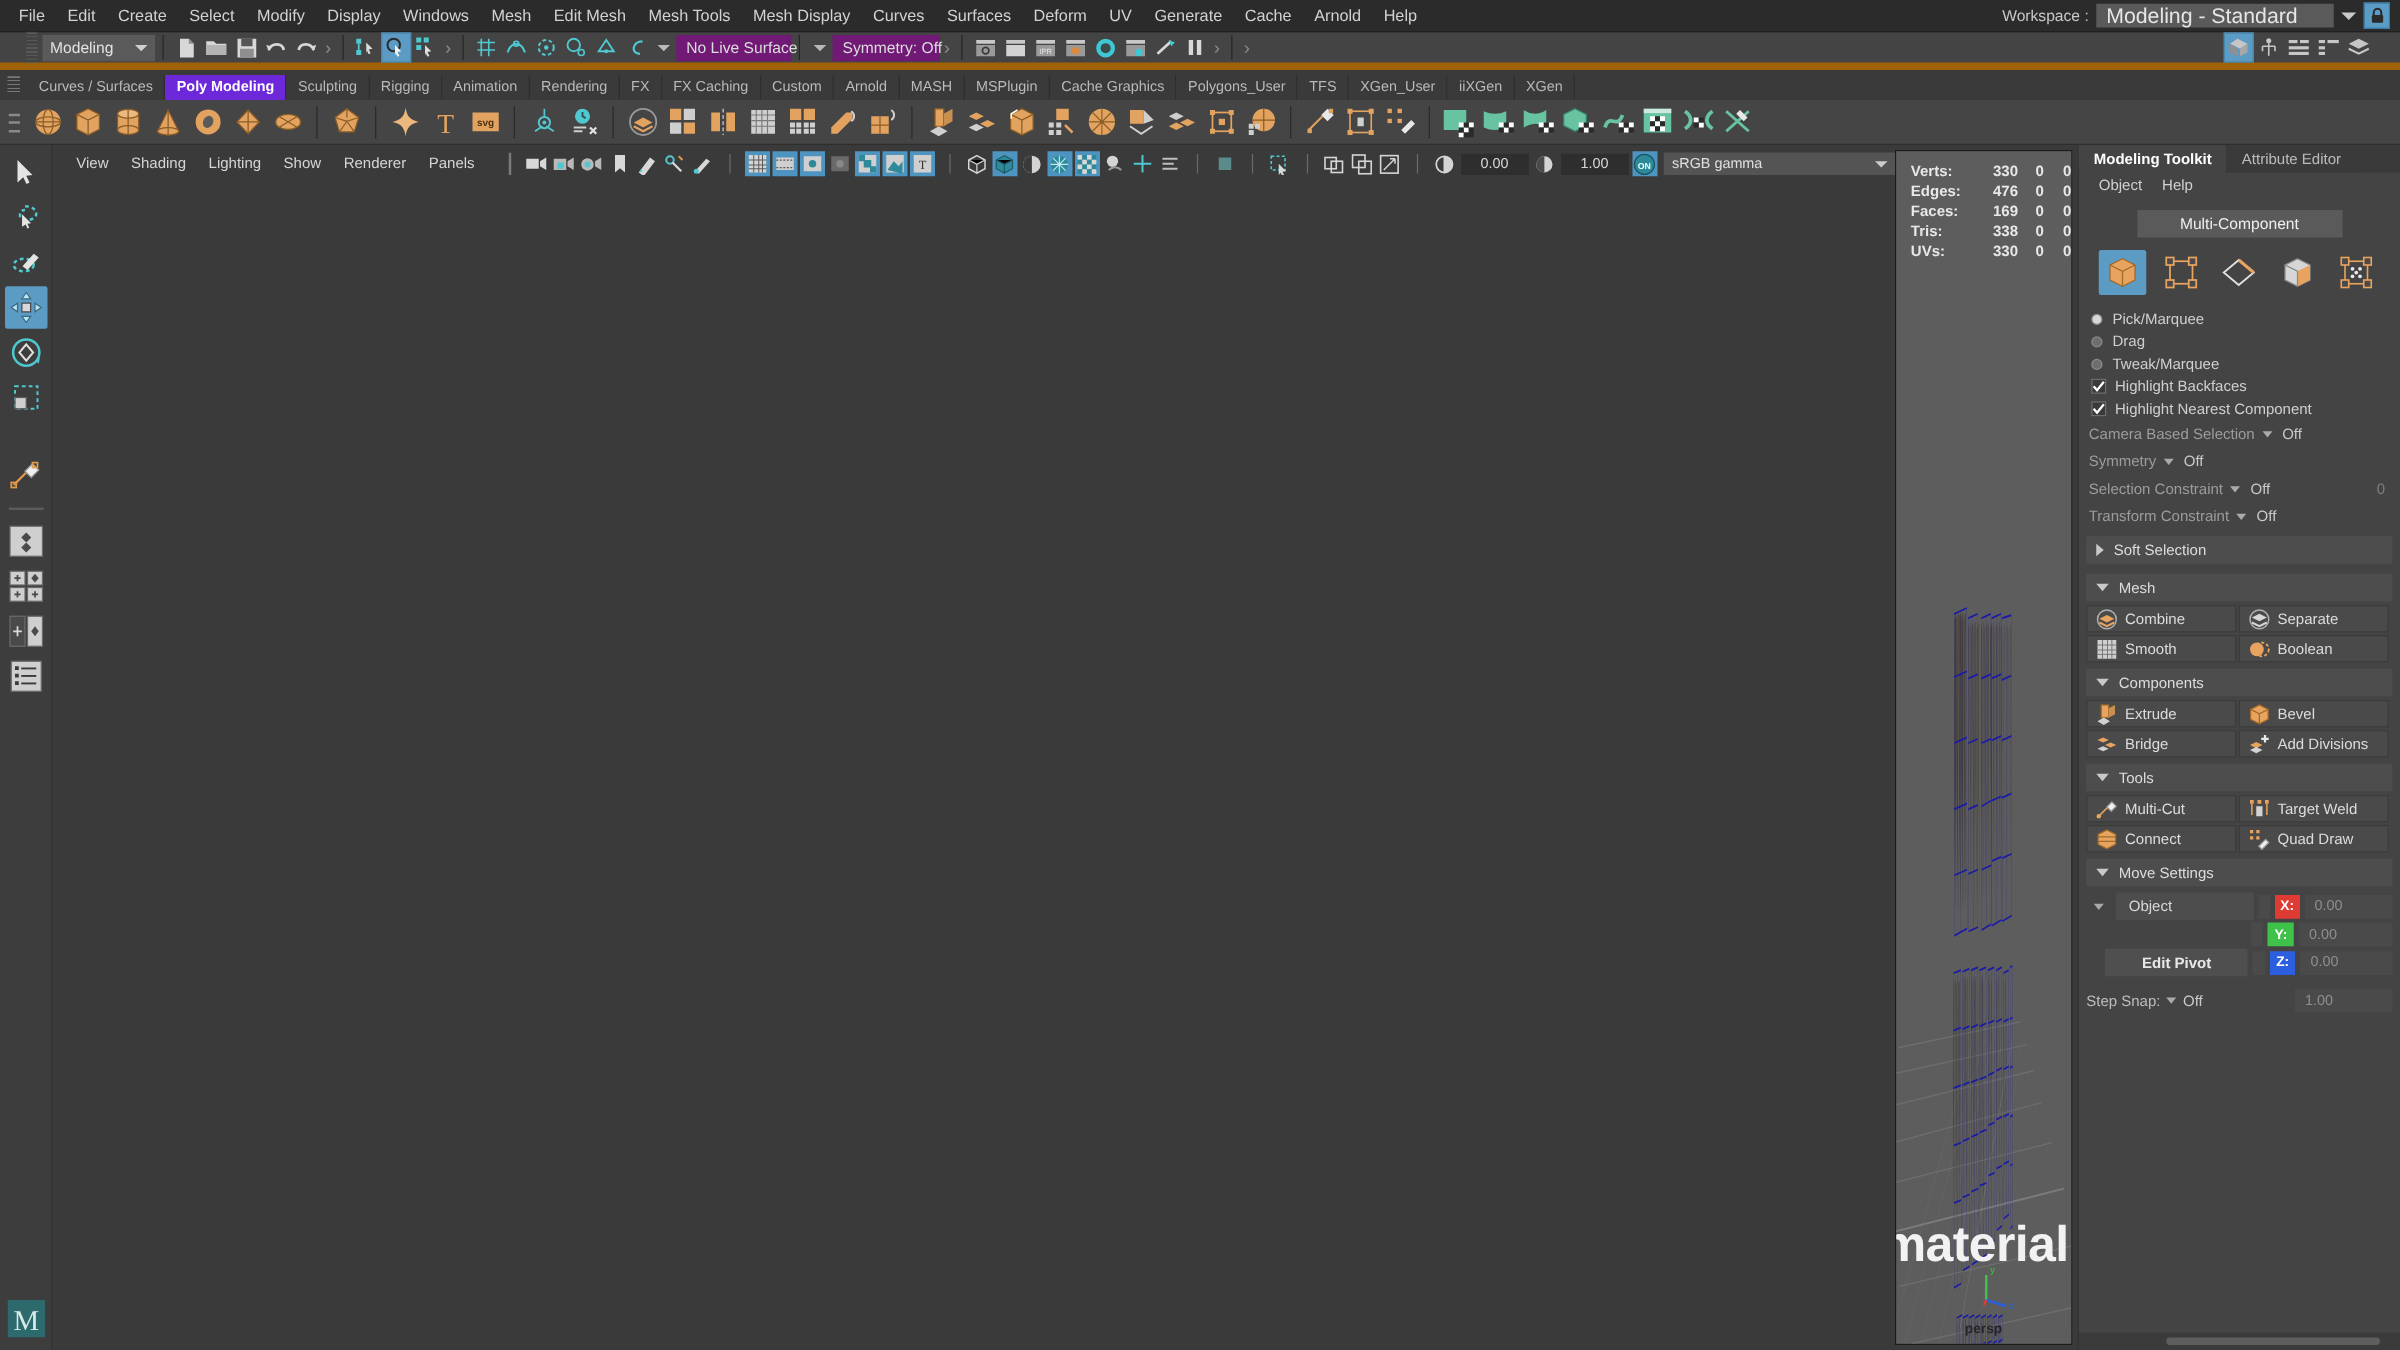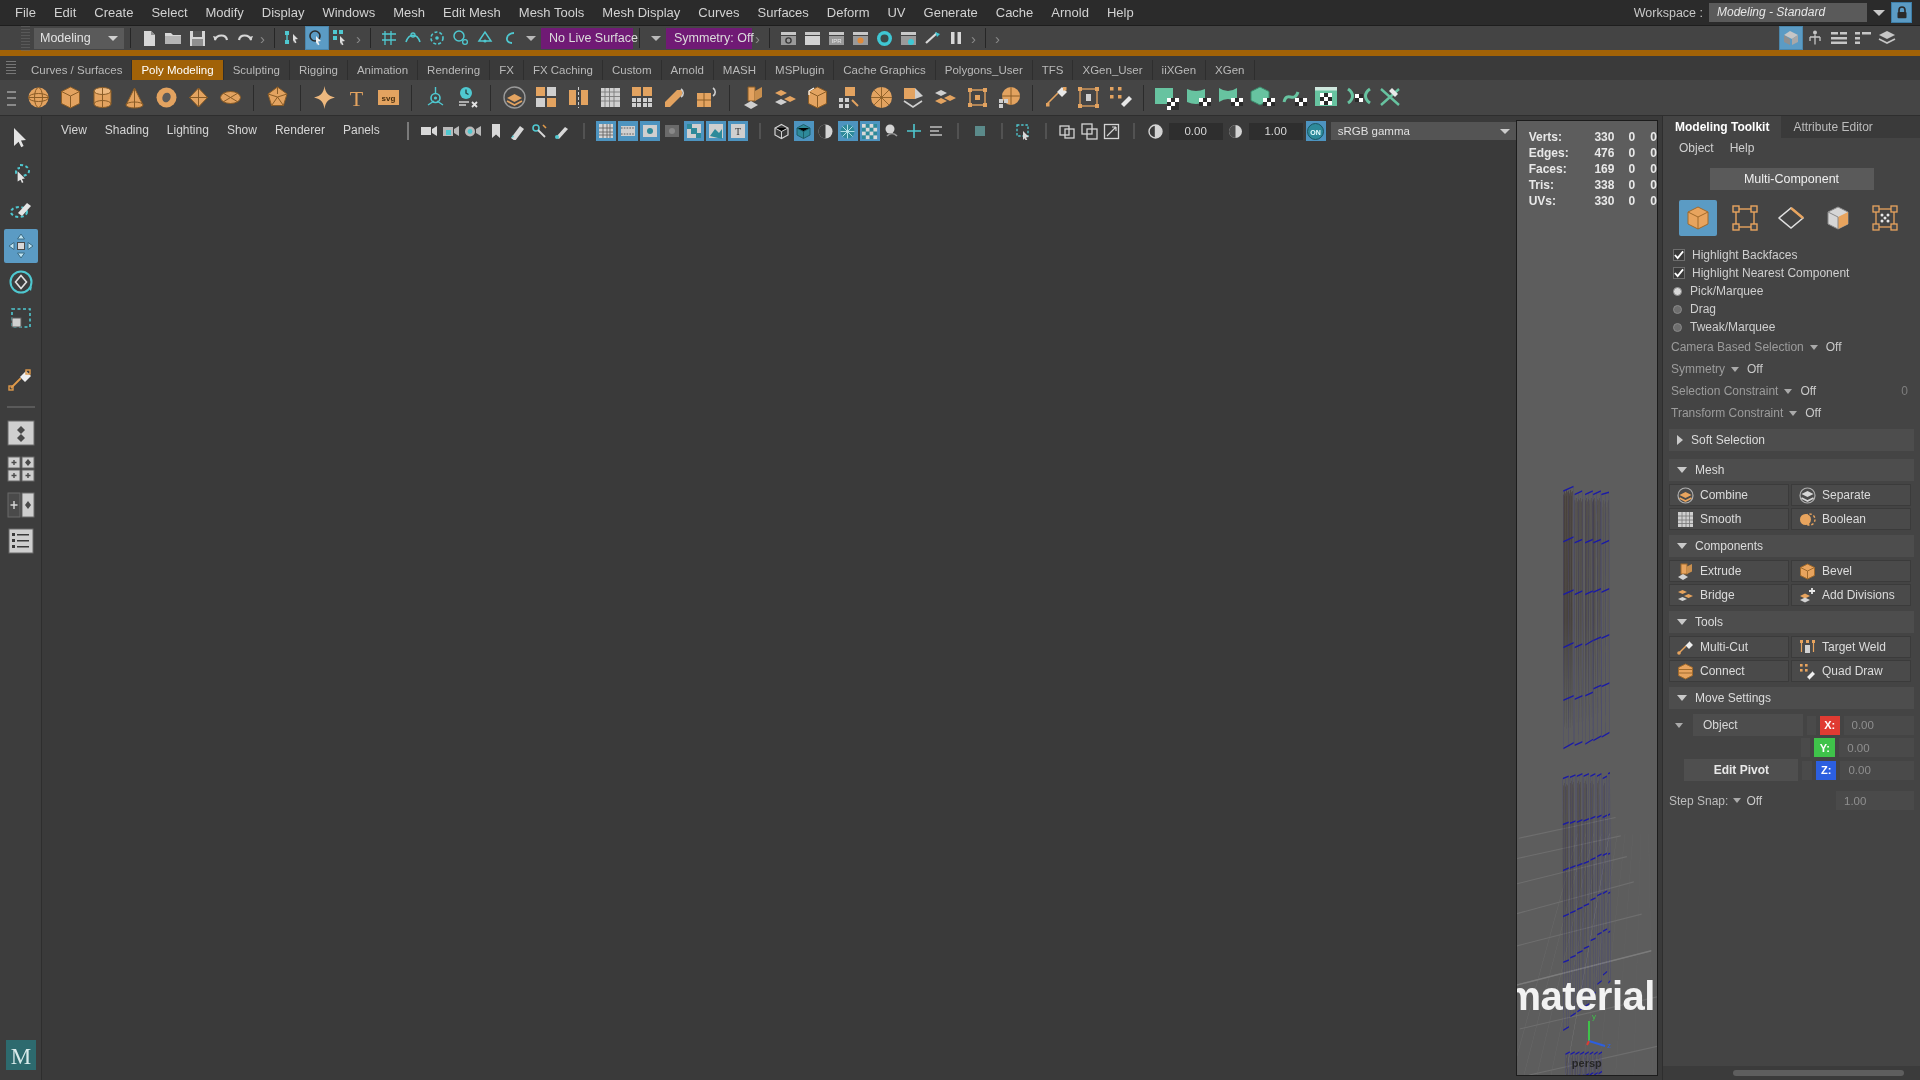--- a/index.html
+++ b/index.html
@@ -13,22 +13,22 @@
   .gripper { width:9px; height:26px; margin-right:4px;
     background-image:repeating-linear-gradient(0deg,#6a6a6a 0 1px,transparent 1px 3px);
     background-size:2px 100%; background-repeat:repeat-x; opacity:.55; }
 
   
   #menubar { height:26px; background:#2b2b2b; display:flex; align-items:center;
     padding-left:6px; border-bottom:1px solid #1e1e1e; }
   #menubar .mi { font-size:13px; color:#d2d2d2; padding:3px 9px; white-space:nowrap; }
   #ws-area { margin-left:auto; display:flex; align-items:center; padding-right:8px; gap:6px; }
   #ws-area .lbl { font-size:12.5px; color:#c8c8c8; }
-  .wsbox { background:#5a5a5a; color:#e6e6e6; font-size:12px; padding:2px 8px;
-    width:158px; height:19px; line-height:15px;font-style:italic; }
+  .wsbox { background:#5a5a5a; color:#e6e6e6; font-size:17px; padding:2px 8px;
+    width:190px; height:19px; line-height:15px; }
   .wsarrow { width:0;height:0;border-left:6px solid transparent;border-right:6px solid transparent;
     border-top:6px solid #c9c9c9; }
   .lockbtn { width:21px;height:21px;background:#5b9bc4;border:1px solid #3d7ea8;
     display:flex;align-items:center;justify-content:center; }
 
   
   #statusline { height:30px; background:#444; display:flex; align-items:center;
     padding:0 21px; border-bottom:6px solid #a16207; }
   .modeSel { width:90px;height:21px;background:#5a5a5a;color:#e3e3e3;font-size:12.5px;
     display:flex;align-items:center;padding-left:6px;position:relative; }
@@ -43,21 +43,21 @@
     border-right:5px solid transparent;border-top:5px solid #b9b9b9;margin:0 5px; }
   .chev { color:#8a8a8a; font-size:15px; margin:0 3px; }
 
   
   #shelftabs { height:24px; background:#3a3a3a; display:flex; align-items:flex-end;
     padding-left:22px; position:relative; }
   #shelftabs .tabdots { position:absolute; left:6px; top:5px; width:10px; height:13px;
     background-image:repeating-linear-gradient(0deg,#777 0 1px,transparent 1px 3px);}
   .stab { font-size:11.5px; color:#b9b9b9; padding:4px 9px 4px; background:#3a3a3a;
     border-right:1px solid #2e2e2e; white-space:nowrap; }
-  .stab.active { background:#a16207; color:#fff; font-weight:normal; }
+  .stab.active { background:#6d28d9; color:#fff; font-weight:bold; }
 
   
   #shelf { height:36px; background:#454545; display:flex; align-items:center;
     padding-left:22px; position:relative; border-bottom:1px solid #2e2e2e;}
   #shelf .dots { position:absolute;left:5px;top:6px;width:12px;height:24px;
     display:flex;flex-direction:column;justify-content:space-evenly;align-items:center;}
   #shelf .dots i { display:block;width:9px;height:2px;background:#8a8a8a;}
   .sicon { width:28px;height:28px;margin:0 2px;display:flex;align-items:center;
     justify-content:center; }
   .sicon svg { display:block; }
@@ -1598,50 +1598,50 @@
               <circle cx="11" cy="11" r="1.5"></circle>
               <circle cx="17" cy="11" r="1.5"></circle>
               <circle cx="14" cy="14" r="1.5"></circle>
               <circle cx="11" cy="17" r="1.5"></circle>
               <circle cx="17" cy="17" r="1.5"></circle>
             </g>
           </svg>
         </div>
     </div>
 
+    <div id="selModes">
+        <div class="radio-row">
+          <i class="radio on"></i>
+          <span>Pick/Marquee</span>
+        </div>
+        <div class="radio-row">
+          <i class="radio"></i>
+          <span>Drag</span>
+        </div>
+        <div class="radio-row">
+          <i class="radio"></i>
+          <span>Tweak/Marquee</span>
+        </div>
+      </div>
     <div id="selChecks">
         <div class="chk-row">
           <i class="chk">
             <svg width="11" height="10" viewBox="0 0 11 10">
               <path d="M1 5l3 3.5L10 1" stroke="#fff" stroke-width="2" fill="none"></path>
             </svg>
           </i>
           <span>Highlight Backfaces</span>
         </div>
         <div class="chk-row">
           <i class="chk">
             <svg width="11" height="10" viewBox="0 0 11 10">
               <path d="M1 5l3 3.5L10 1" stroke="#fff" stroke-width="2" fill="none"></path>
             </svg>
           </i>
           <span>Highlight Nearest Component</span>
-        </div>
-      </div>
-    <div id="selModes">
-        <div class="radio-row">
-          <i class="radio on"></i>
-          <span>Pick/Marquee</span>
-        </div>
-        <div class="radio-row">
-          <i class="radio"></i>
-          <span>Drag</span>
-        </div>
-        <div class="radio-row">
-          <i class="radio"></i>
-          <span>Tweak/Marquee</span>
         </div>
       </div>
     <div id="selOpts">
         <div class="optrow">
           <span class="t dim">Camera Based Selection</span>
           <i class="tri"></i>
           <span class="val">Off</span>
         </div>
         <div class="optrow">
           <span class="t dim">Symmetry</span>

